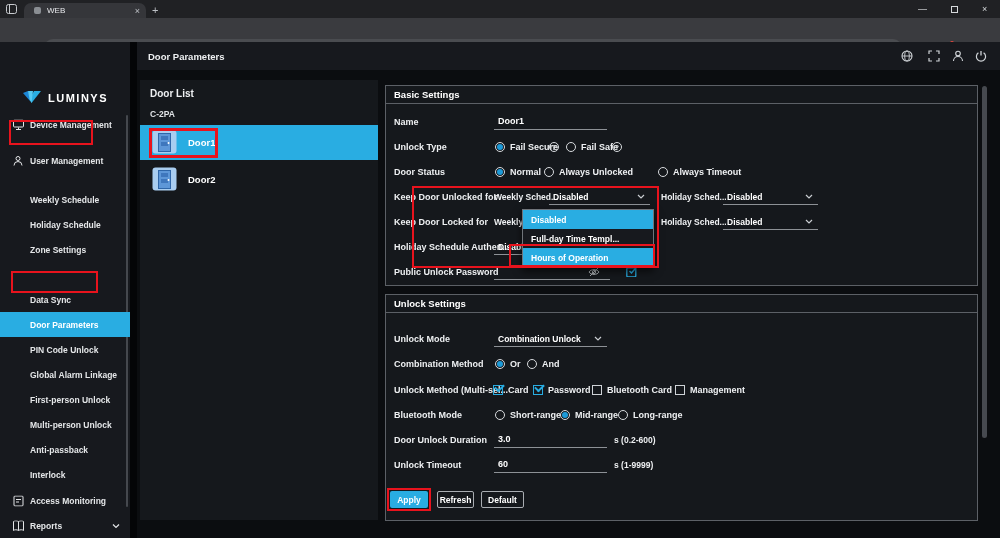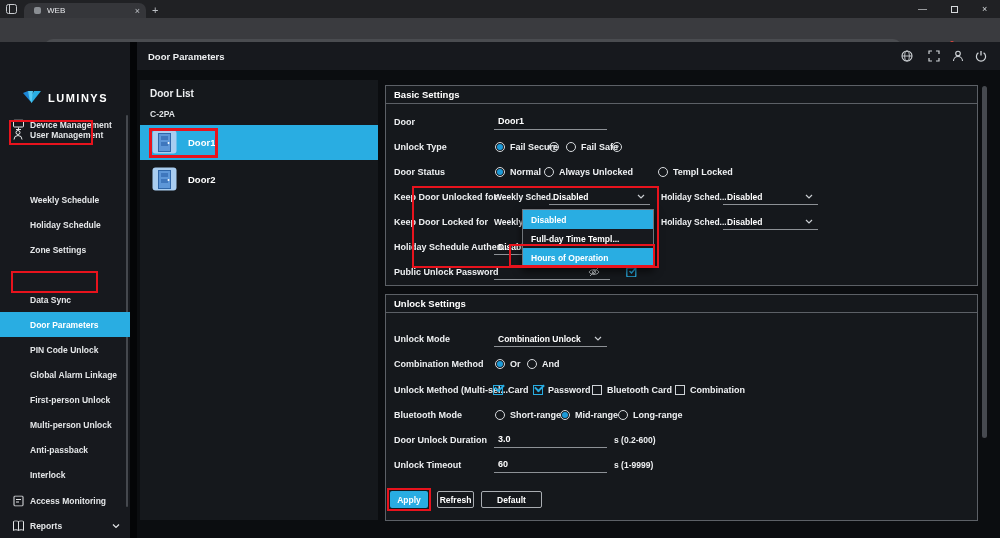--- a/index.html
+++ b/index.html
@@ -158,21 +158,21 @@
     <div class="abs s-item" style="top:70px">
       <span class="s-ico">
           <svg width="11" height="11" viewBox="0 0 11 11">
             <rect x="0.5" y="0.5" width="10" height="7" rx="1" fill="none" stroke="#e4e6e8"></rect>
             <line x1="3" y1="10" x2="8" y2="10" stroke="#e4e6e8"></line>
             <line x1="5.5" y1="8" x2="5.5" y2="10" stroke="#e4e6e8"></line>
           </svg>
         </span>
       <span>Device Management</span>
     </div>
-    <div class="abs s-item" style="top:80px">
+    <div class="abs s-item" style="top:106px">
       <span class="s-ico">
           <svg width="11" height="11" viewBox="0 0 11 11">
             <circle cx="5" cy="3" r="2" fill="none" stroke="#e4e6e8"></circle>
             <path d="M1,10 a4,4 0 0 1 8,0" fill="none" stroke="#e4e6e8"></path>
           </svg>
         </span>
       <span>User Management</span>
     </div>
     <div class="abs s-item" style="top:170px">
         <span>Holiday Schedule</span>
@@ -283,42 +283,42 @@
       <rect x="9" y="12" width="7" height="4" fill="#3f77bd"></rect>
       <circle cx="16.5" cy="13" r="1" fill="#fff"></circle>
     </svg>
   <span class="abs door-name cy" style="left:188px;top:179px">Door2</span>
 
   <div class="abs panel" style="left:385px;top:85px;width:593px;height:201px"></div>
   <div class="sec-hdr" style="top:85px">
       <span>Basic Settings</span>
     </div>
 
-  <span class="lbl cy" style="left:394px;top:122px">Door</span>
+  <span class="lbl cy" style="left:394px;top:122px">Name</span>
   <input class="uin" style="left: 494px; top: 114px; width: 113px;" value="Door1">
 
   <span class="lbl cy" style="left:394px;top:147px">Unlock Type</span>
   <span class="radio on" style="left:495px;top:147px">
       <i></i>
     </span>
   <span class="lbl cy" style="left:510px;top:147px">Fail Secure</span>
   <span class="help" style="left:549px;top:147px">?</span>
   <span class="radio" style="left:566px;top:147px"></span>
   <span class="lbl cy" style="left:581px;top:147px">Fail Safe</span>
   <span class="help" style="left:612px;top:147px">?</span>
 
   <span class="lbl cy" style="left:394px;top:172px">Door Status</span>
   <span class="radio on" style="left:495px;top:172px">
       <i></i>
     </span>
   <span class="lbl cy" style="left:510px;top:172px">Normal</span>
   <span class="radio" style="left:544px;top:172px"></span>
   <span class="lbl cy" style="left:559px;top:172px">Always Unlocked</span>
   <span class="radio" style="left:658px;top:172px"></span>
-  <span class="lbl cy" style="left:673px;top:172px">Templ Locked</span>
+  <span class="lbl cy" style="left:673px;top:172px">Always Timeout</span>
 
   <span class="lbl cy" style="left:394px;top:197px">Keep Door Unlocked for</span>
   <span class="lbl cy small" style="left:494px;top:197px">Weekly Sched...</span>
   <div class="dd" style="left:549px;top:189px;width:101px">
     <span>Disabled</span>
     <svg width="8" height="5" viewBox="0 0 8 5">
         <path d="M1,1 L4,4 L7,1" stroke="#c9cdd1" fill="none" stroke-width="1.2"></path>
       </svg>
   </div>
   <span class="lbl cy small" style="left:661px;top:197px">Holiday Sched...</span>
@@ -390,21 +390,21 @@
   <span class="lbl cy" style="left:542px;top:364px">And</span>
 
   <span class="lbl cy" style="left:394px;top:390px">Unlock Method (Multi-sel...</span>
   <span class="cb on" style="left:493px;top:390px"></span>
   <span class="lbl cy" style="left:508px;top:390px">Card</span>
   <span class="cb on" style="left:533px;top:390px"></span>
   <span class="lbl cy" style="left:548px;top:390px">Password</span>
   <span class="cb" style="left:592px;top:390px"></span>
   <span class="lbl cy" style="left:607px;top:390px">Bluetooth Card</span>
   <span class="cb" style="left:675px;top:390px"></span>
-  <span class="lbl cy" style="left:690px;top:390px">Combination</span>
+  <span class="lbl cy" style="left:690px;top:390px">Management</span>
 
   <span class="lbl cy" style="left:394px;top:415px">Bluetooth Mode</span>
   <span class="radio" style="left:495px;top:415px"></span>
   <span class="lbl cy" style="left:510px;top:415px">Short-range</span>
   <span class="radio on" style="left:560px;top:415px">
       <i></i>
     </span>
   <span class="lbl cy" style="left:575px;top:415px">Mid-range</span>
   <span class="radio" style="left:618px;top:415px"></span>
   <span class="lbl cy" style="left:633px;top:415px">Long-range</span>
@@ -412,21 +412,21 @@
   <span class="lbl cy" style="left:394px;top:440px">Door Unlock Duration</span>
   <input class="uin" style="left: 494px; top: 432px; width: 113px;" value="3.0">
   <span class="hint cy" style="left:614px;top:440px">s (0.2-600)</span>
 
   <span class="lbl cy" style="left:394px;top:465px">Unlock Timeout</span>
   <input class="uin" style="left: 494px; top: 457px; width: 113px;" value="60">
   <span class="hint cy" style="left:614px;top:465px">s (1-9999)</span>
 
   <div class="btn primary" style="left:390px;top:491px;width:38px">Apply</div>
   <div class="btn ghost" style="left:437px;top:491px;width:37px">Refresh</div>
-  <div class="btn ghost" style="left:481px;top:491px;width:61px">Default</div>
+  <div class="btn ghost" style="left:481px;top:491px;width:43px">Default</div>
 
   <div id="main-scroll" class="abs"></div>
 
   <div class="rb" style="left:9px;top:120px;width:84px;height:25px"></div>
   <div class="rb" style="left:11px;top:271px;width:87px;height:22px"></div>
   <div class="rb" style="left:149px;top:128px;width:69px;height:30px;border-width:3px"></div>
   <div class="rb" style="left:412px;top:186px;width:247px;height:82px"></div>
   <div class="rb" style="left:509px;top:244px;width:146px;height:23px"></div>
   <div class="rb" style="left:387px;top:488px;width:44px;height:23px"></div>
 

